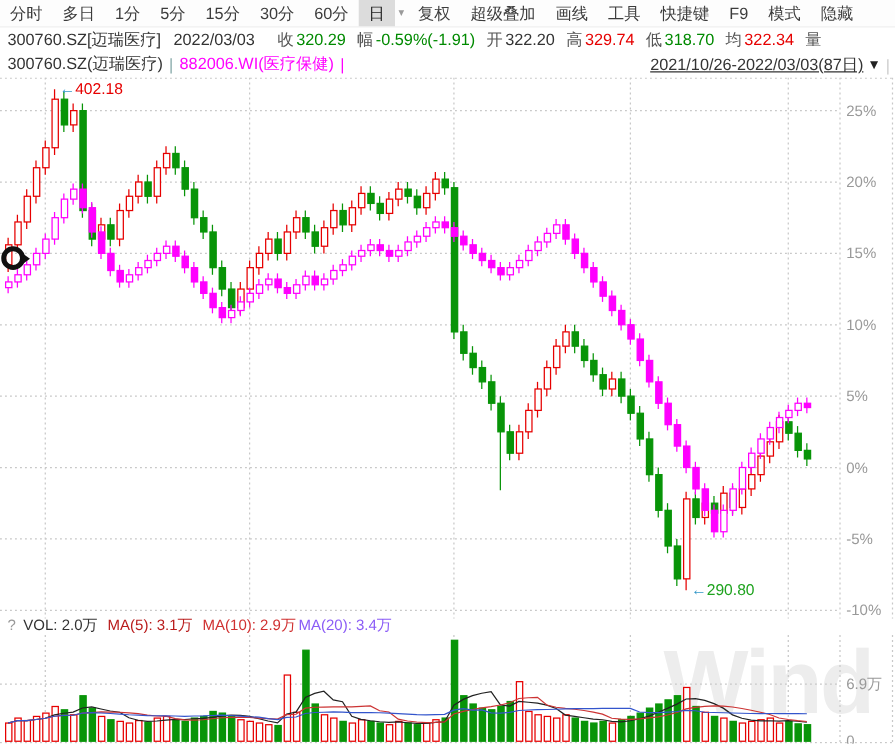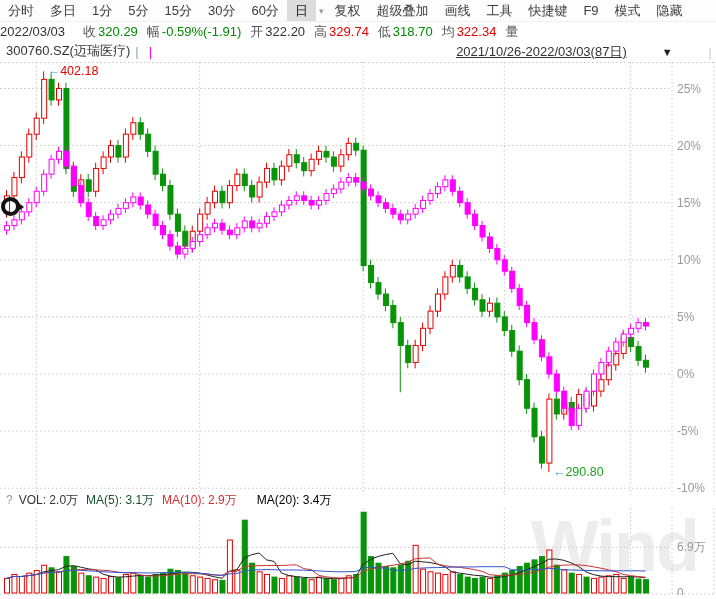--- a/index.html
+++ b/index.html
@@ -21,33 +21,33 @@
   .qlabel{color:#555;margin-right:2px;}
   .qv-green{color:#008a00;}
   .qv-red{color:#e60000;}
   .qv-neutral{color:#333;}
   
   #legendbar{position:absolute;left:0;top:41px;width:596px;height:20px;font-size:13px;display:flex;align-items:center;}
   #legendbar .primary{color:#333;margin-left:6px;}
   #legendbar .sep1{color:#8aa;margin:0 5px;}
   #legendbar .overlay{color:#ff00ff;}
   #legendbar .sep2{color:#ff00ff;margin:0 5px;}
-  #rangebox{position:absolute;right:4px;top:43px;font-size:13px;color:#333;display:flex;align-items:center;gap:32px;}
+  #rangebox{position:absolute;right:4px;top:43px;font-size:13px;color:#333;display:flex;align-items:center;}
   #rangebox .range{text-decoration:underline;}
   #rangebox .tri{font-size:11px;margin-left:3px;color:#222;}
   #rangebox .tick{color:#ccc;margin-left:4px;}
   
   #candle-wrap{position:absolute;left:0;top:62px;width:595px;height:433px;z-index:2;}
   #vol-wrap{position:absolute;left:0;top:508px;width:716px;height:88px;z-index:2;}
   #volheader{position:absolute;left:0;top:492px;width:716px;height:16px;font-size:12px;display:flex;align-items:center;z-index:3;background:transparent;}
   #volheader .help{color:#999;margin:0 6px 0 6px;}
   .vh-vol{color:#333;margin-right:8px;}
-  .vh-ma5{color:#14532d;margin-right:8px;}
-  .vh-ma10{color:#d03030;margin-right:20px;}
-  .vh-ma20{color:#000000;}
+  .vh-ma5{color:#b91c1c;margin-right:8px;}
+  .vh-ma10{color:#d03030;margin-right:2px;}
+  .vh-ma20{color:#8b5cf6;}
   
   .annot{position:absolute;font-size:12.5px;z-index:4;white-space:nowrap;}
   .annot .arrow{color:#3598c8;}
   
   #anchor{position:absolute;left:1px;top:197px;z-index:5;}
   #anchor .ring{width:11px;height:11px;border:4px solid #111;border-radius:50%;}
   #anchor .tri{position:absolute;left:16px;top:5px;width:0;height:0;border-top:5px solid transparent;border-bottom:5px solid transparent;border-left:7px solid #111;}
   
   #watermark{position:absolute;right:18px;top:505px;font-size:72px;font-weight:bold;color:#ededed;z-index:1;letter-spacing:-2px;}
 </style>
@@ -69,27 +69,29 @@
       <div class="tb-item">超级叠加</div>
       <div class="tb-item">画线</div>
       <div class="tb-item">工具</div>
       <div class="tb-item">快捷键<span class="tb-badge"></span></div>
       <div class="tb-item">F9</div>
       <div class="tb-item">模式<span class="tb-badge"></span></div>
       <div class="tb-item">隐藏</div>
     </div>
 
   <div id="quotebar">
+    <span class="sym">300760.SZ[迈瑞医疗]</span>
     <span class="date">2022/03/03</span>
     <span id="qfields"><span class="qfield"><span class="qlabel">收</span><span class="qv-green">320.29</span></span><span class="qfield"><span class="qlabel">幅</span><span class="qv-green">-0.59%(-1.91)</span></span><span class="qfield"><span class="qlabel">开</span><span class="qv-neutral">322.20</span></span><span class="qfield"><span class="qlabel">高</span><span class="qv-red">329.74</span></span><span class="qfield"><span class="qlabel">低</span><span class="qv-green">318.70</span></span><span class="qfield"><span class="qlabel">均</span><span class="qv-red">322.34</span></span><span class="qfield"><span class="qlabel">量</span><span class="qv-neutral"></span></span></span>
   </div>
 
   <div id="legendbar">
     <span class="primary">300760.SZ(迈瑞医疗)</span>
     <span class="sep1">|</span>
+    <span class="overlay">882006.WI(医疗保健)</span>
     <span class="sep2">|</span>
   </div>
   <div id="rangebox">
     <span class="range">2021/10/26-2022/03/03(87日)</span>
     <span class="tri">▼</span>
     <span class="tick">|</span>
   </div>
 
   <div id="watermark">Wind</div>
 

